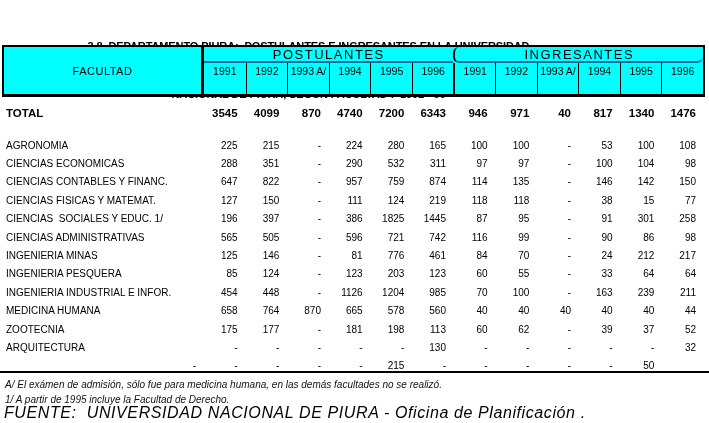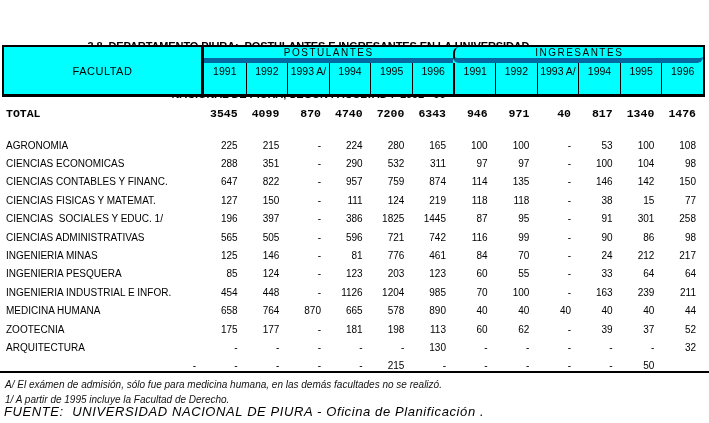--- a/index.html
+++ b/index.html
@@ -22,49 +22,49 @@
     grid-template-columns:200px repeat(12, 1fr);
     grid-template-rows:16px 1fr;
   }
   .hdr-facultad {
     grid-row:1/3; grid-column:1; border-right:3px solid #000;
     display:flex; align-items:center; justify-content:center;
     font-size:11px; letter-spacing:0.5px;
   }
   .hdr-group {
     display:flex; align-items:center; justify-content:center;
-    font-size:10px; letter-spacing:1.5px; border-bottom:5px solid #0369a1;
+    font-size:13px; letter-spacing:1.5px; border-bottom:2px solid #0369a1;
   }
   .hdr-group.post { grid-row:1; grid-column:2/8; }
   .hdr-group.ingr { grid-row:1; grid-column:8/14; border-left:2px solid #000;border-radius:6px; }
   .hdr-year {
     grid-row:2; display:flex; align-items:flex-end; justify-content:center;
     padding-bottom:17px; font-size:10.5px; white-space:pre;
     border-left:1px solid #000; overflow:hidden;
   }
   .hdr-year.first { border-left:none; }
   .hdr-year.group-start { border-left:2px solid #000; }
   
   .table-body { position:absolute; top:97px; left:2px; width:703px; }
   .tr {
     display:grid; grid-template-columns:203px repeat(12, 1fr);
     height:18.4px; align-items:center; font-size:10px;
   }
-  .tr.total { font-weight:bold; height:20px; margin-top:6px; margin-bottom:13px; font-size:11.5px;font-family:Liberation Mono, monospace; }
+  .tr.total { font-weight:bold; height:20px; margin-top:6px; margin-bottom:13px; font-size:11.5px; }
   .td { white-space:pre; overflow:hidden; }
   .td.name { padding-left:4px; }
   .td.num { text-align:right; padding-right:9px; }
   
   .bottom-rule { position:absolute; top:371px; left:0; width:709px; height:2px; background:#000; }
   .note { position:absolute; left:5px; font-style:italic; font-size:10px; color:#111; white-space:pre; }
   .note.a { top:379px; }
   .note.one { top:394px; }
   .source {
     position:absolute; top:404px; left:4px; font-style:italic;
-    font-size:13px; letter-spacing:0.6px; white-space:pre;
+    font-size:16px; letter-spacing:0.6px; white-space:pre;
   }
 </style>
 </head>
 <body>
 
 <div class="page">
 
   <div class="title">
     <div>3.8  DEPARTAMENTO PIURA:  POSTULANTES E INGRESANTES EN LA UNIVERSIDAD</div>
     <div>NACIONAL DE PIURA, SEGUN FACULTAD :  1991 - 96</div>
@@ -240,21 +240,21 @@
         <div class="td num">239</div>
         <div class="td num">211</div>
       </div>
       <div class="tr">
         <div class="td name">MEDICINA HUMANA</div>
         <div class="td num">658</div>
         <div class="td num">764</div>
         <div class="td num">870</div>
         <div class="td num">665</div>
         <div class="td num">578</div>
-        <div class="td num">890</div>
+        <div class="td num">560</div>
         <div class="td num">40</div>
         <div class="td num">40</div>
         <div class="td num">40</div>
         <div class="td num">40</div>
         <div class="td num">40</div>
         <div class="td num">44</div>
       </div>
       <div class="tr">
         <div class="td name">ZOOTECNIA</div>
         <div class="td num">175</div>

